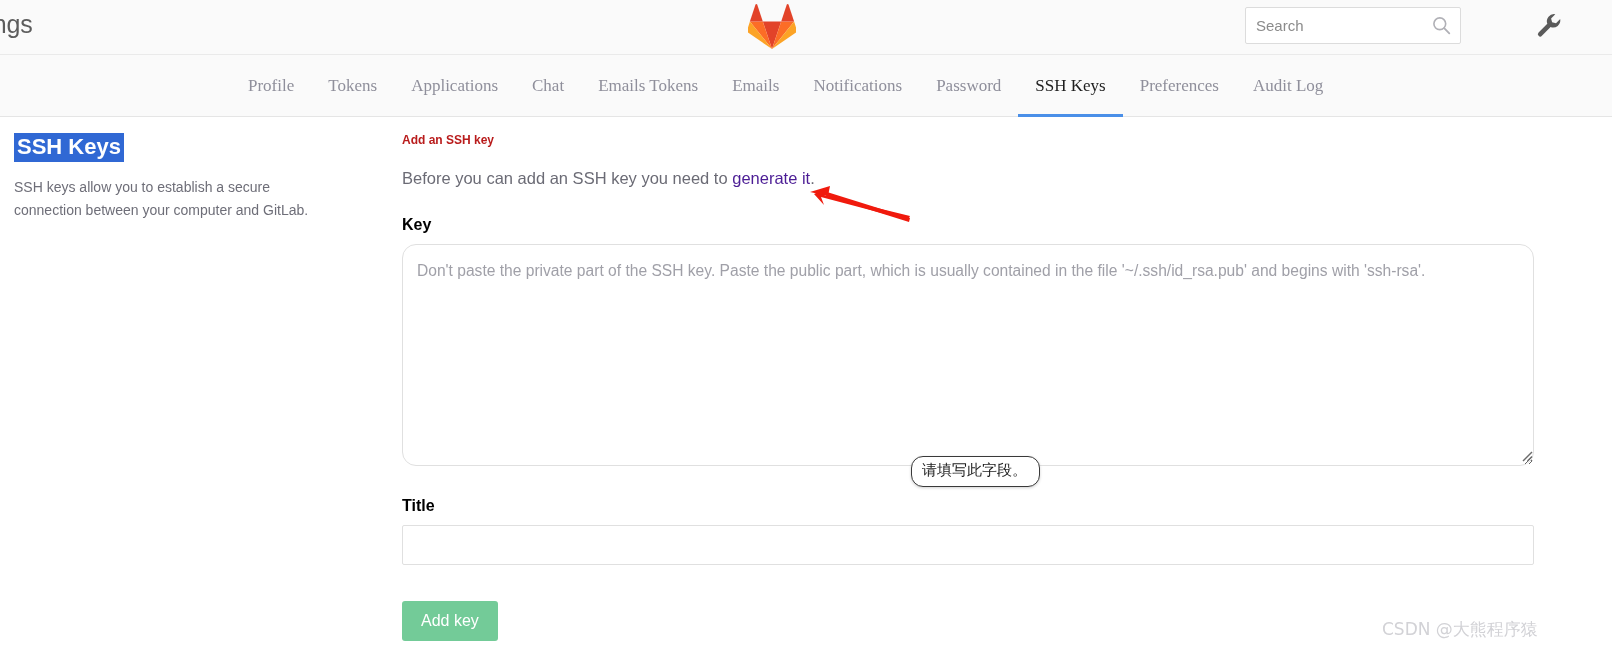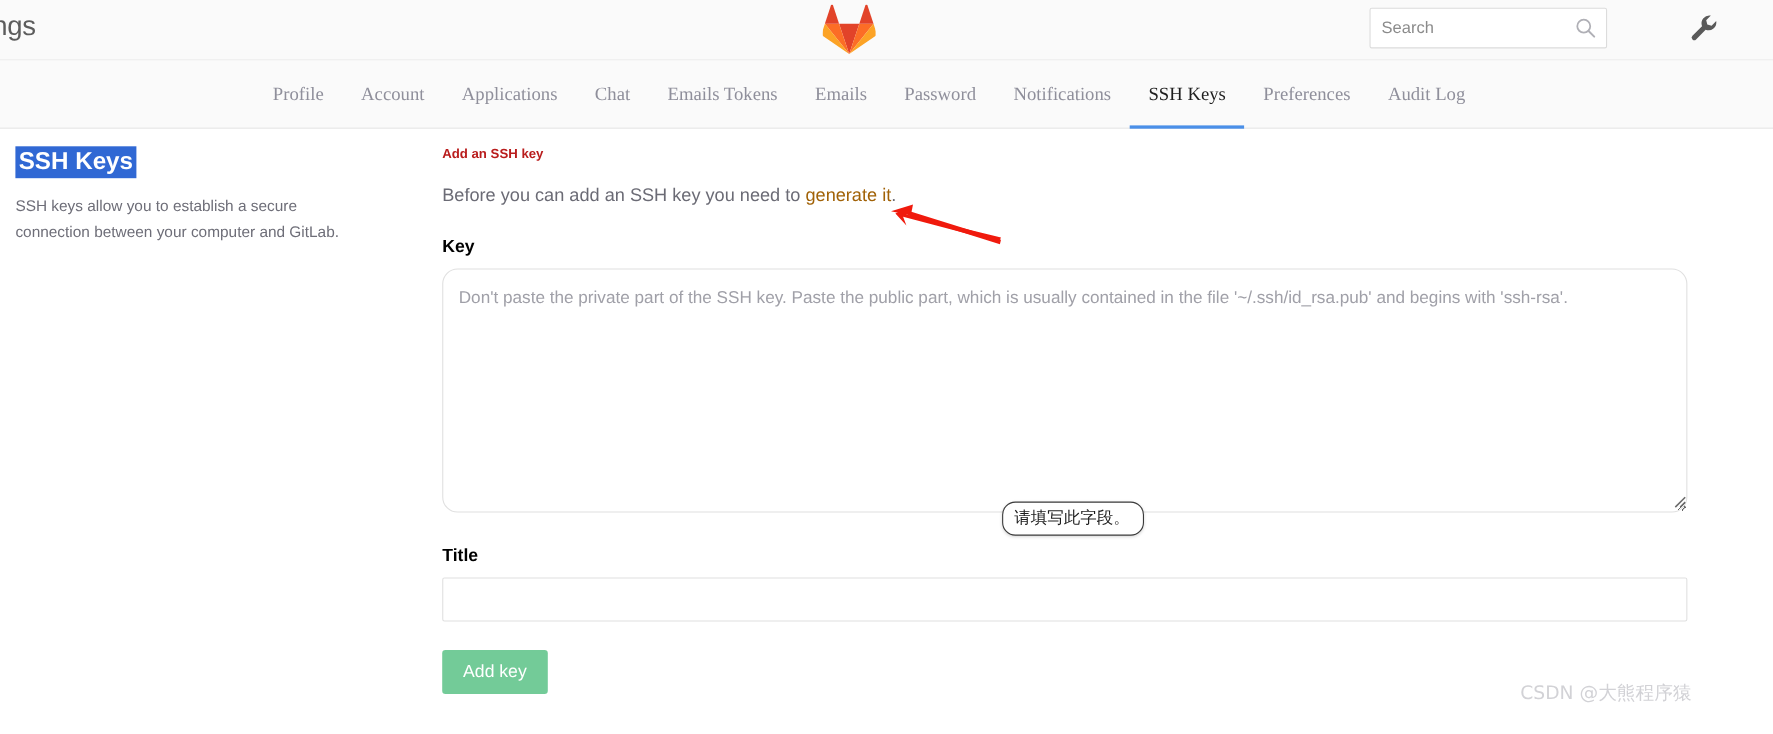--- a/index.html
+++ b/index.html
@@ -130,21 +130,21 @@
     font-weight: bold;
     color: #b91c1c;
     margin: 0 0 22px 0;
   }
   .form-lead {
     font-size: 16.5px;
     color: #6b6b75;
     margin: 0 0 28px 0;
   }
   .link {
-    color: #a16207;
+    color: #4c1d95;
     text-decoration: none;
     cursor: pointer;
     margin-top: 33px;
   }
   .field-label {
     display: block;
     font-size: 16px;
     font-weight: bold;
     color: #000000;
     margin: 0 0 10px 0;
@@ -181,21 +181,21 @@
     border-radius: 2px;
     background: #fff;
     padding: 0 12px;
     font-size: 15.5px;
     color: #2e2e2e;
     outline: none;
     font-family: "Liberation Sans", "DejaVu Sans", sans-serif;
   }
   .add-key-btn {
     display: block;
-    margin-top: 26px;
+    margin-top: 36px;
     padding: 11px 19px;
     border: 0;
     border-radius: 3px;
     background: #73cb98;
     color: #ffffff;
     font-size: 16px;
     font-family: "Liberation Sans", "DejaVu Sans", sans-serif;
     cursor: pointer;
   }
 
@@ -261,27 +261,27 @@
     </div>
 
     <svg class="wrench-icon" viewBox="0 0 30 30">
       <path d="M21.3 4.2 a7.2 7.2 0 0 0 -8.0 9.6 L4.6 22.5 a2.3 2.3 0 0 0 0 3.3 a2.3 2.3 0 0 0 3.3 0 l8.7 -8.7 a7.2 7.2 0 0 0 9.6 -8.0 l-4.2 4.2 l-3.9 -1.0 l-1.0 -3.9 Z" fill="#5a5a5a"></path>
     </svg>
   </div>
 
   <div class="navbar">
     <div class="nav-list">
       <a class="nav-item">Profile</a>
-      <a class="nav-item">Account</a>
+      <a class="nav-item">Tokens</a>
       <a class="nav-item">Applications</a>
       <a class="nav-item">Chat</a>
       <a class="nav-item">Emails Tokens</a>
       <a class="nav-item">Emails</a>
+      <a class="nav-item">Notifications</a>
       <a class="nav-item">Password</a>
-      <a class="nav-item">Notifications</a>
       <a class="nav-item active">SSH Keys</a>
       <a class="nav-item">Preferences</a>
       <a class="nav-item">Audit Log</a>
     </div>
   </div>
 
   <div class="sidebar">
     <h2 class="sidebar-heading">SSH Keys</h2>
     <p class="sidebar-desc">SSH keys allow you to establish a secure connection between your computer and GitLab.</p>
   </div>

